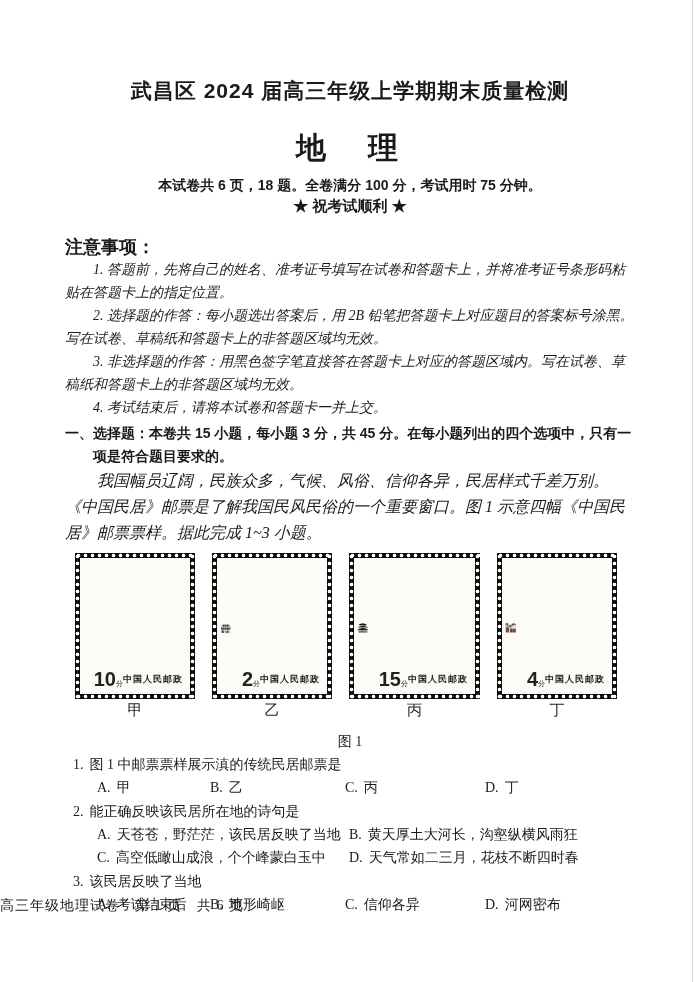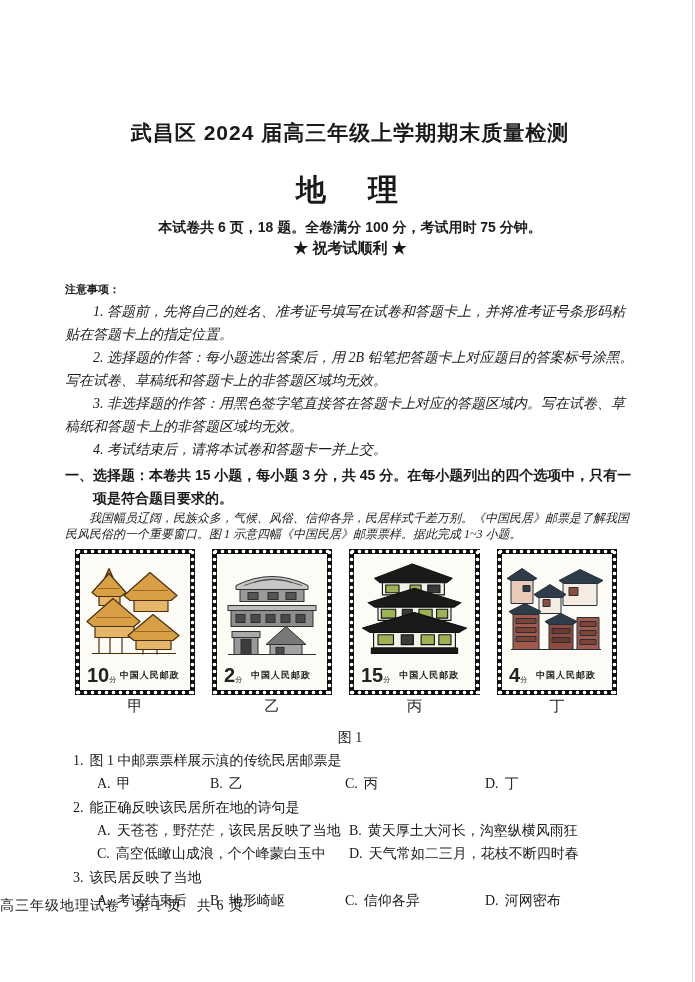--- a/index.html
+++ b/index.html
@@ -1,40 +1,40 @@
 <!DOCTYPE html>
 <html><head>
 <meta charset="utf-8">
 <style>
   html,body{margin:0;padding:0;background:#777;}
   .page{
     position:relative;width:695px;height:982px;margin:0 auto;background:#fff;
     font-family:"Liberation Serif",serif;color:#1a1a1a;overflow:hidden;
-    box-sizing:border-box;padding:120px 60px 0 65px;
+    box-sizing:border-box;padding:78px 60px 0 65px;
   }
   .scan-edge{position:absolute;top:0;right:2px;width:1px;height:100%;background:#d9d9d9;}
   .hei{font-family:"Liberation Sans",sans-serif;}
   .title{font-size:21px;font-weight:bold;text-align:center;line-height:26px;letter-spacing:1px;}
   .subject{font-size:30px;font-weight:bold;text-align:center;line-height:36px;margin-top:26px;letter-spacing:6px;}
   .exam-info{font-size:14px;text-align:center;line-height:20px;margin-top:9px;font-weight:bold;font-family:"Liberation Sans",sans-serif;}
   .wish{font-size:15px;text-align:center;line-height:21px;font-weight:bold;}
-  .notes-heading{font-size:11px;font-weight:bold;line-height:22px;margin-top:20px;}
+  .notes-heading{font-size:18px;font-weight:bold;line-height:22px;margin-top:20px;}
   .note-item{font-size:14px;line-height:23px;text-indent:2em;font-style:italic;}
   .sec-heading{font-size:14px;font-weight:bold;line-height:23px;margin-top:3px;padding-left:2em;text-indent:-2em;}
-  .intro{font-size:12px;line-height:16px;text-indent:2em;font-style:italic;}
+  .intro{font-size:16px;line-height:26px;text-indent:2em;font-style:italic;}
   
   .stamps-row{display:flex;gap:17px;margin:7px 0 0 10px;}
   .stamp{position:relative;width:120px;height:146px;background:#0c0c0c;padding:5px;box-sizing:border-box;flex:0 0 auto;}
   .stamp.wide{width:131px;}
   .perf{position:absolute;}
   .perf-top{top:0;left:0;right:0;height:5px;background-image:radial-gradient(circle at 3.5px 2.5px,#fff 1.7px,rgba(255,255,255,0) 2.1px);background-size:7px 5px;background-repeat:repeat-x;}
   .perf-bottom{bottom:0;left:0;right:0;height:5px;background-image:radial-gradient(circle at 3.5px 2.5px,#fff 1.7px,rgba(255,255,255,0) 2.1px);background-size:7px 5px;background-repeat:repeat-x;}
   .perf-left{top:0;bottom:0;left:0;width:5px;background-image:radial-gradient(circle at 2.5px 3.5px,#fff 1.7px,rgba(255,255,255,0) 2.1px);background-size:5px 7px;background-repeat:repeat-y;}
   .perf-right{top:0;bottom:0;right:0;width:5px;background-image:radial-gradient(circle at 2.5px 3.5px,#fff 1.7px,rgba(255,255,255,0) 2.1px);background-size:5px 7px;background-repeat:repeat-y;}
-  .stamp-inner{position:relative;width:100%;height:100%;background:#fcfbf6;display:flex;flex-direction:column;box-sizing:border-box;}
+  .stamp-inner{position:relative;width:100%;height:100%;background:#fcfbf6;display:flex;flex-direction:row;box-sizing:border-box;}
   .stamp-art{flex:1;padding:4px 3px 0 3px;}
   .stamp-art svg{display:block;width:100%;height:100%;}
   .stamp-bottom{display:flex;align-items:flex-end;padding:0 7px 5px 7px;}
   .denom{font-family:"Liberation Sans",sans-serif;font-weight:bold;font-size:20px;line-height:20px;color:#222;}
   .denom-unit{font-family:"Liberation Sans",sans-serif;font-size:7px;vertical-align:top;line-height:10px;color:#222;}
   .issuer{flex:1;text-align:center;font-family:"Liberation Sans",sans-serif;font-weight:bold;font-size:9px;color:#222;padding-bottom:3px;letter-spacing:1px;}
   .labels-row{display:flex;gap:17px;margin:2px 0 0 10px;}
   .stamp-label{width:120px;text-align:center;font-size:15px;line-height:19px;}
   .stamp-label.wide{width:131px;}
   .fig-caption{text-align:center;font-size:14px;line-height:21px;margin-top:11px;}

